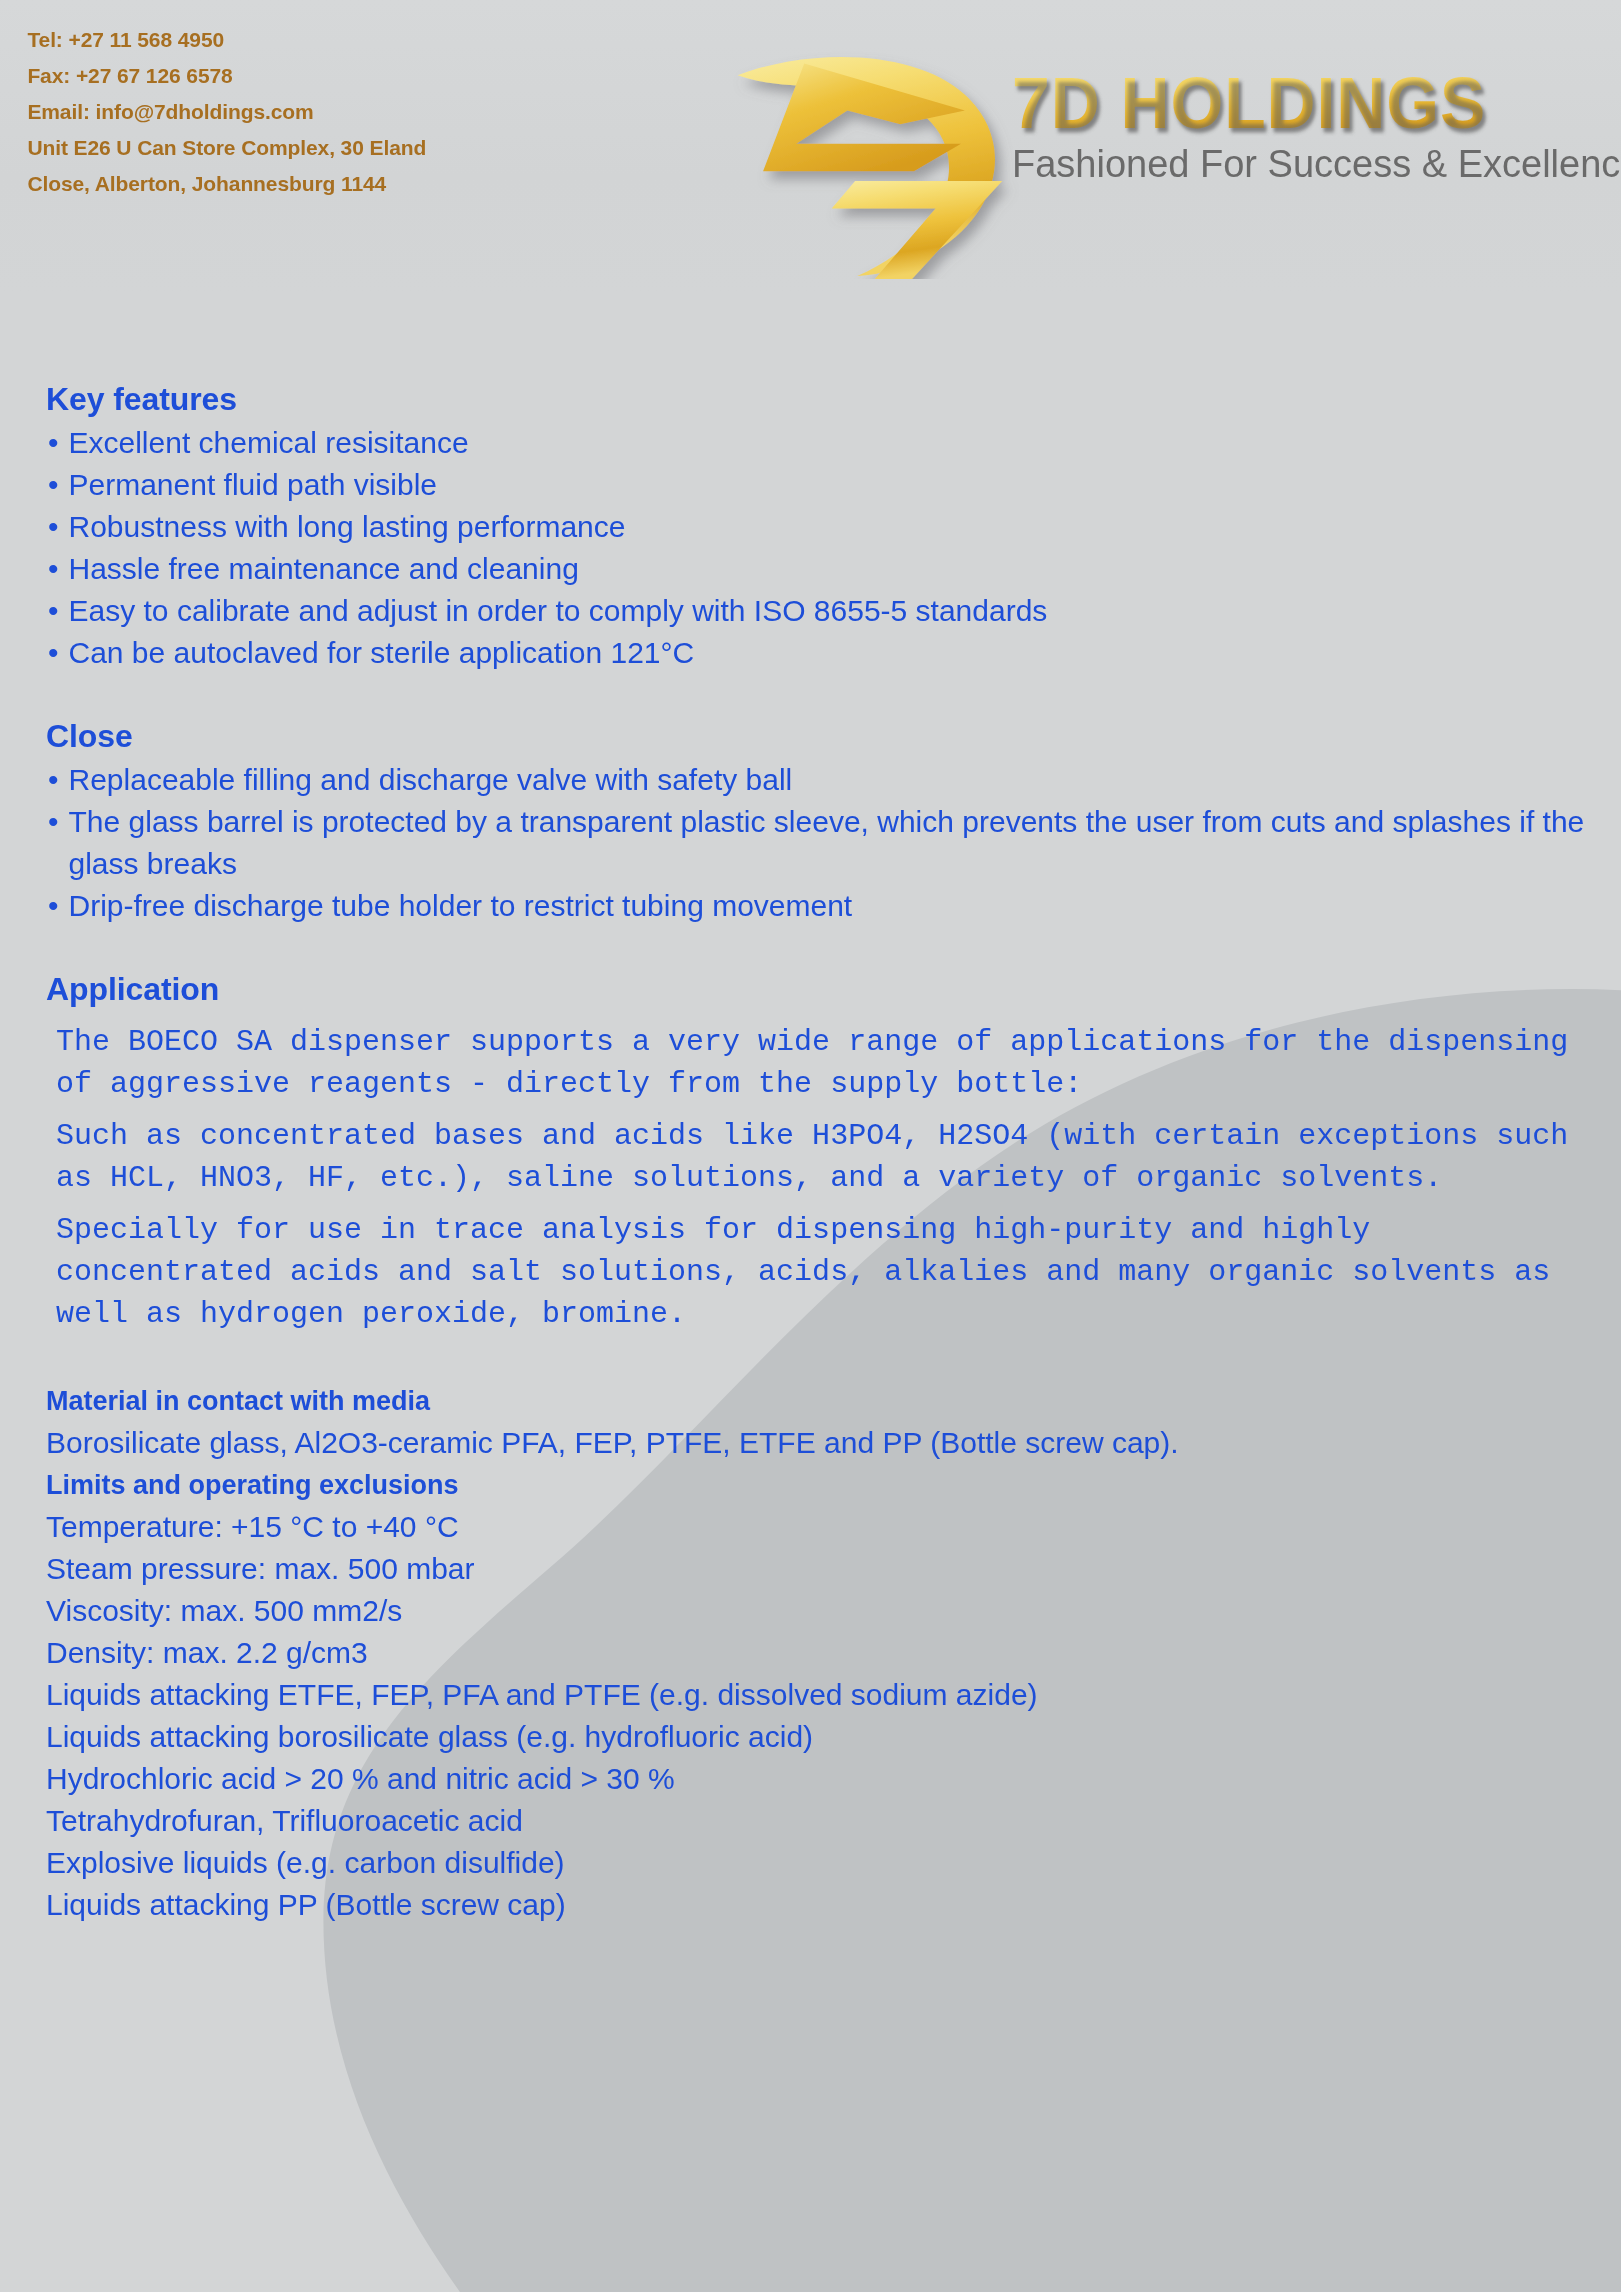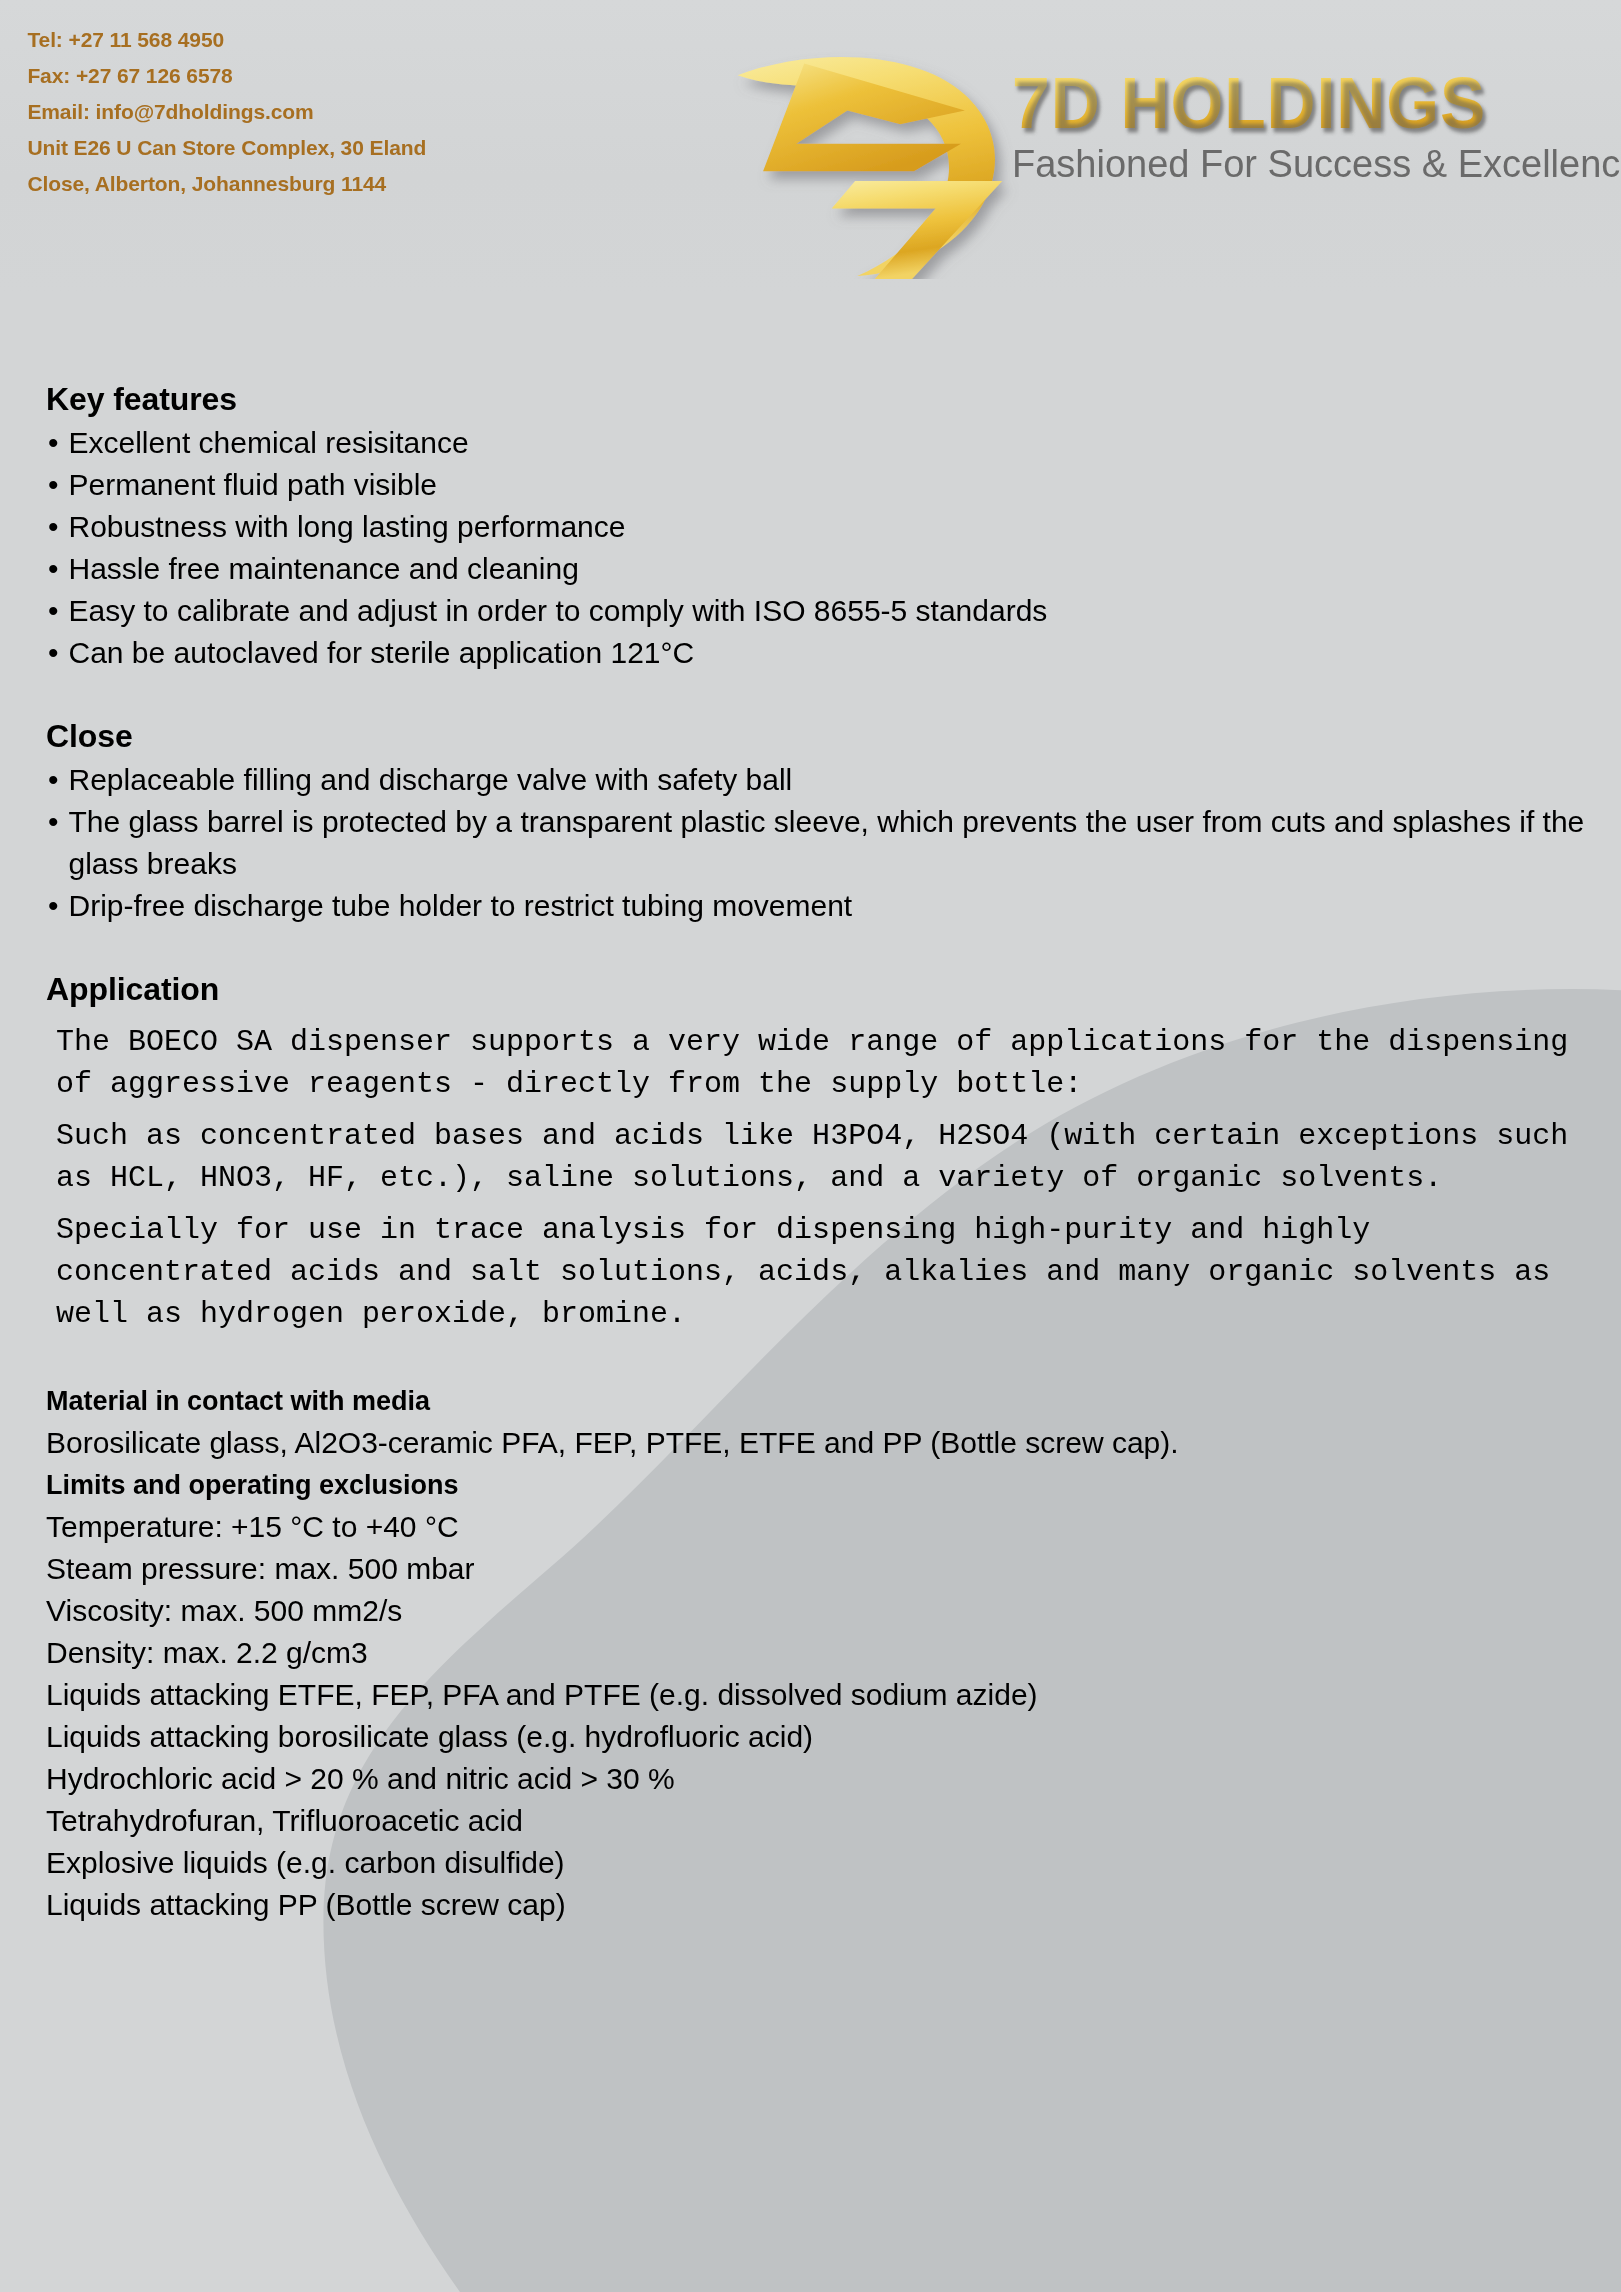--- a/index.html
+++ b/index.html
@@ -112,21 +112,21 @@
     letter-spacing: 0px;
     white-space: nowrap;
   }
 
   
   .content {
     position: absolute;
     left: 46px;
     top: 378px;
     width: 1539px;
-    color: #000000;
+    color: #1d4ed8;
     font-size: 30px;
     line-height: 42px;
   }
   .sec-title {
     font-weight: bold;
     font-size: 32px;
     line-height: 43px;
     margin: 0 0 1px 0;
     letter-spacing: -0.1px;
   }

